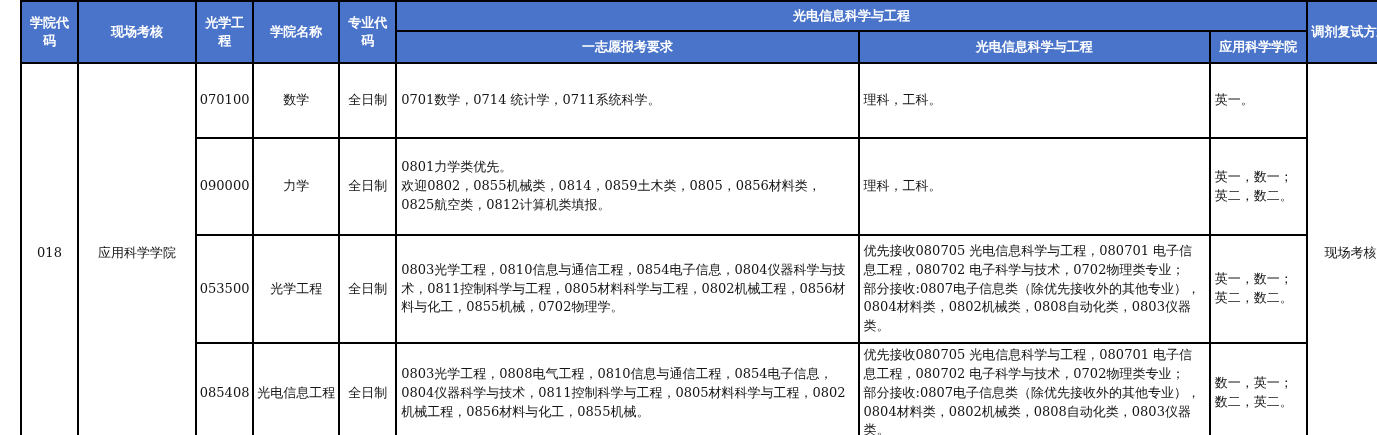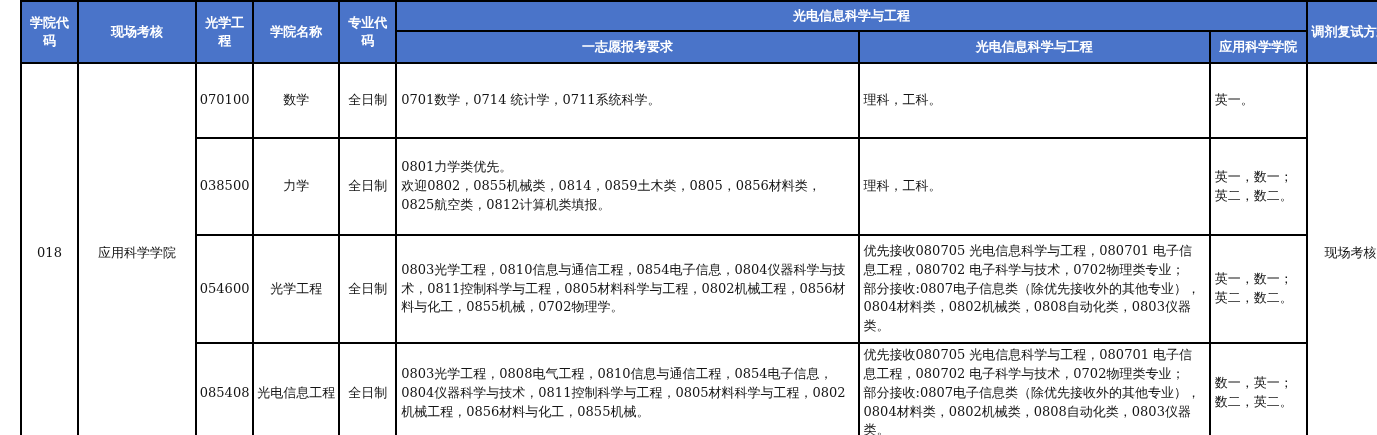--- a/index.html
+++ b/index.html
@@ -52,31 +52,31 @@
     <td class="c" rowspan="4">应用科学学院</td>
     <td class="c">070100</td>
     <td class="c">数学</td>
     <td class="c">全日制</td>
     <td class="l">0701数学，0714 统计学，0711系统科学。</td>
     <td class="l">理科，工科。</td>
     <td class="l">英一。</td>
     <td class="c" rowspan="4">现场考核</td>
   </tr>
   <tr class="r2">
-    <td class="c">038500</td>
+    <td class="c">090000</td>
     <td class="c">力学</td>
     <td class="c">全日制</td>
     <td class="l">0801力学类优先。
 欢迎0802，0855机械类，0814，0859土木类，0805，0856材料类，0825航空类，0812计算机类填报。</td>
     <td class="l">理科，工科。</td>
     <td class="l">英一，数一；
 英二，数二。</td>
   </tr>
   <tr class="r3">
-    <td class="c">054600</td>
+    <td class="c">053500</td>
     <td class="c">光学工程</td>
     <td class="c">全日制</td>
     <td class="l">0803光学工程，0810信息与通信工程，0854电子信息，0804仪器科学与技术，0811控制科学与工程，0805材料科学与工程，0802机械工程，0856材料与化工，0855机械，0702物理学。</td>
     <td class="l">优先接收080705 光电信息科学与工程，080701 电子信息工程，080702 电子科学与技术，0702物理类专业；
 部分接收:0807电子信息类（除优先接收外的其他专业），0804材料类，0802机械类，0808自动化类，0803仪器类。</td>
     <td class="l">英一，数一；
 英二，数二。</td>
   </tr>
   <tr class="r4">
     <td class="c">085408</td>

